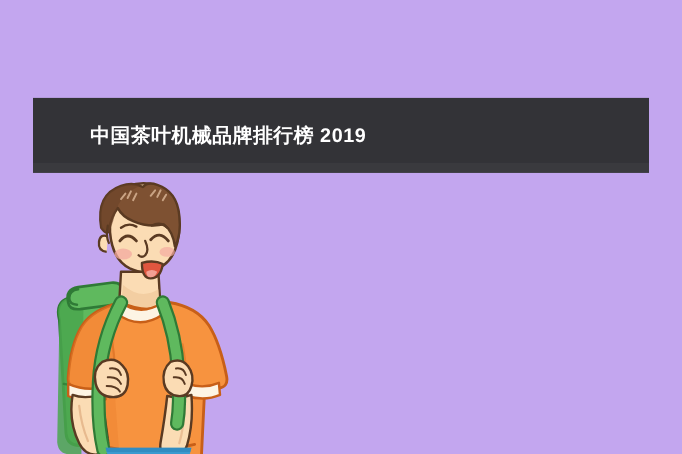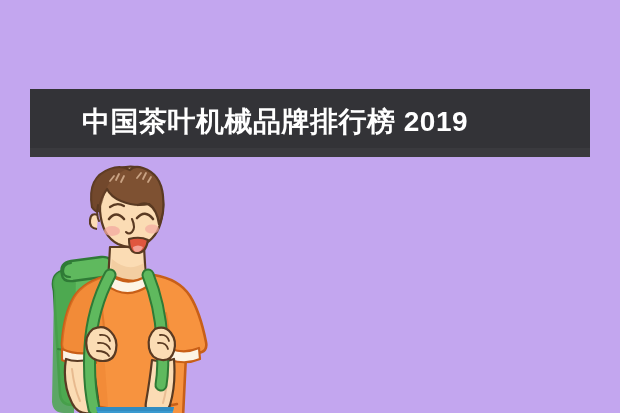--- a/index.html
+++ b/index.html
@@ -35,21 +35,21 @@
     height: 9px;
     background: #3a3a3e;
   }
   #title-text {
     position: absolute;
     left: 52px;
     top: 50%;
     transform: translateY(-52%);
     color: #ffffff;
     font-family: "Liberation Sans", "DejaVu Sans", sans-serif;
-    font-size: 28px;
+    font-size: 18px;
     font-weight: bold;
     letter-spacing: 0.5px;
     white-space: nowrap;
     line-height: 1;
   }
   
   #illustration {
     position: absolute;
     left: 38px;
     top: 163px;

